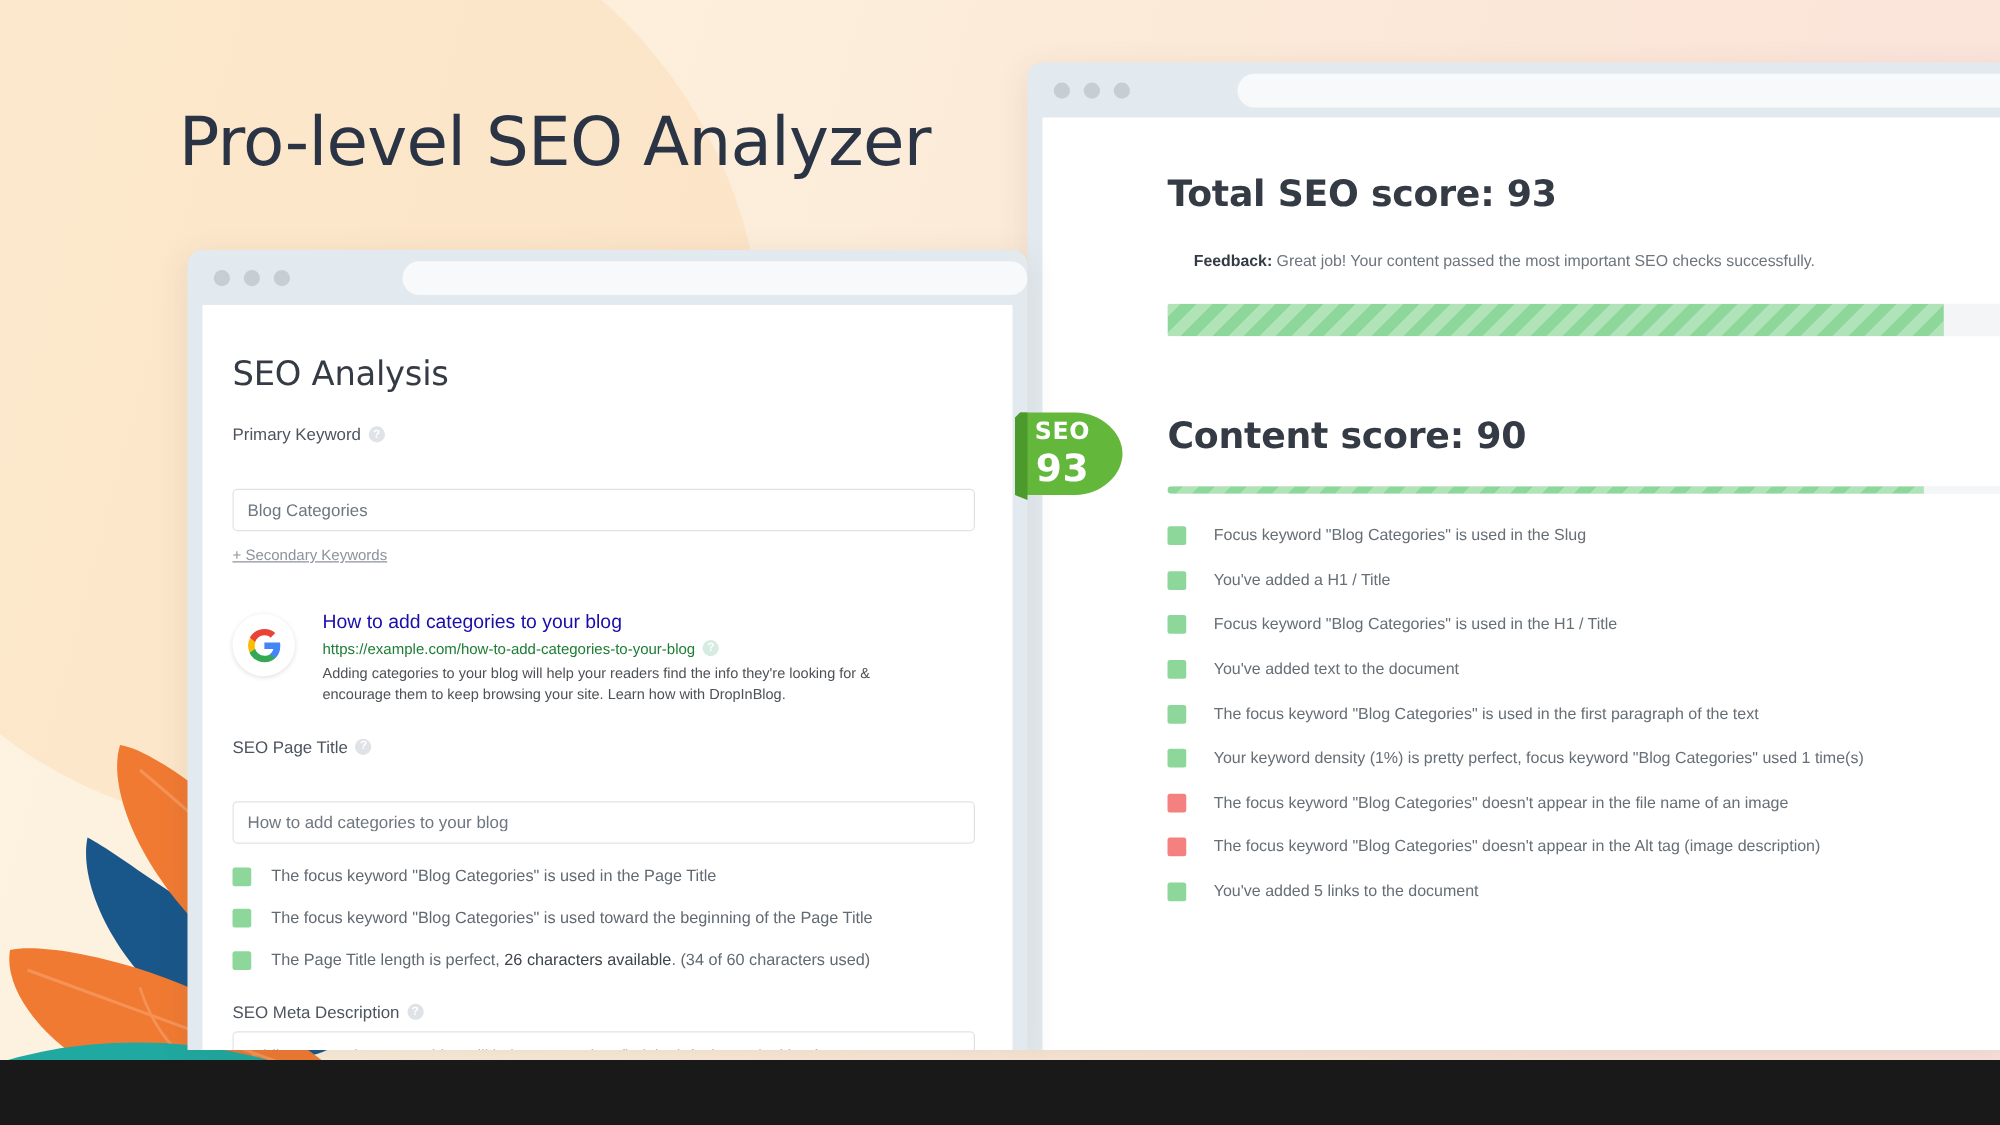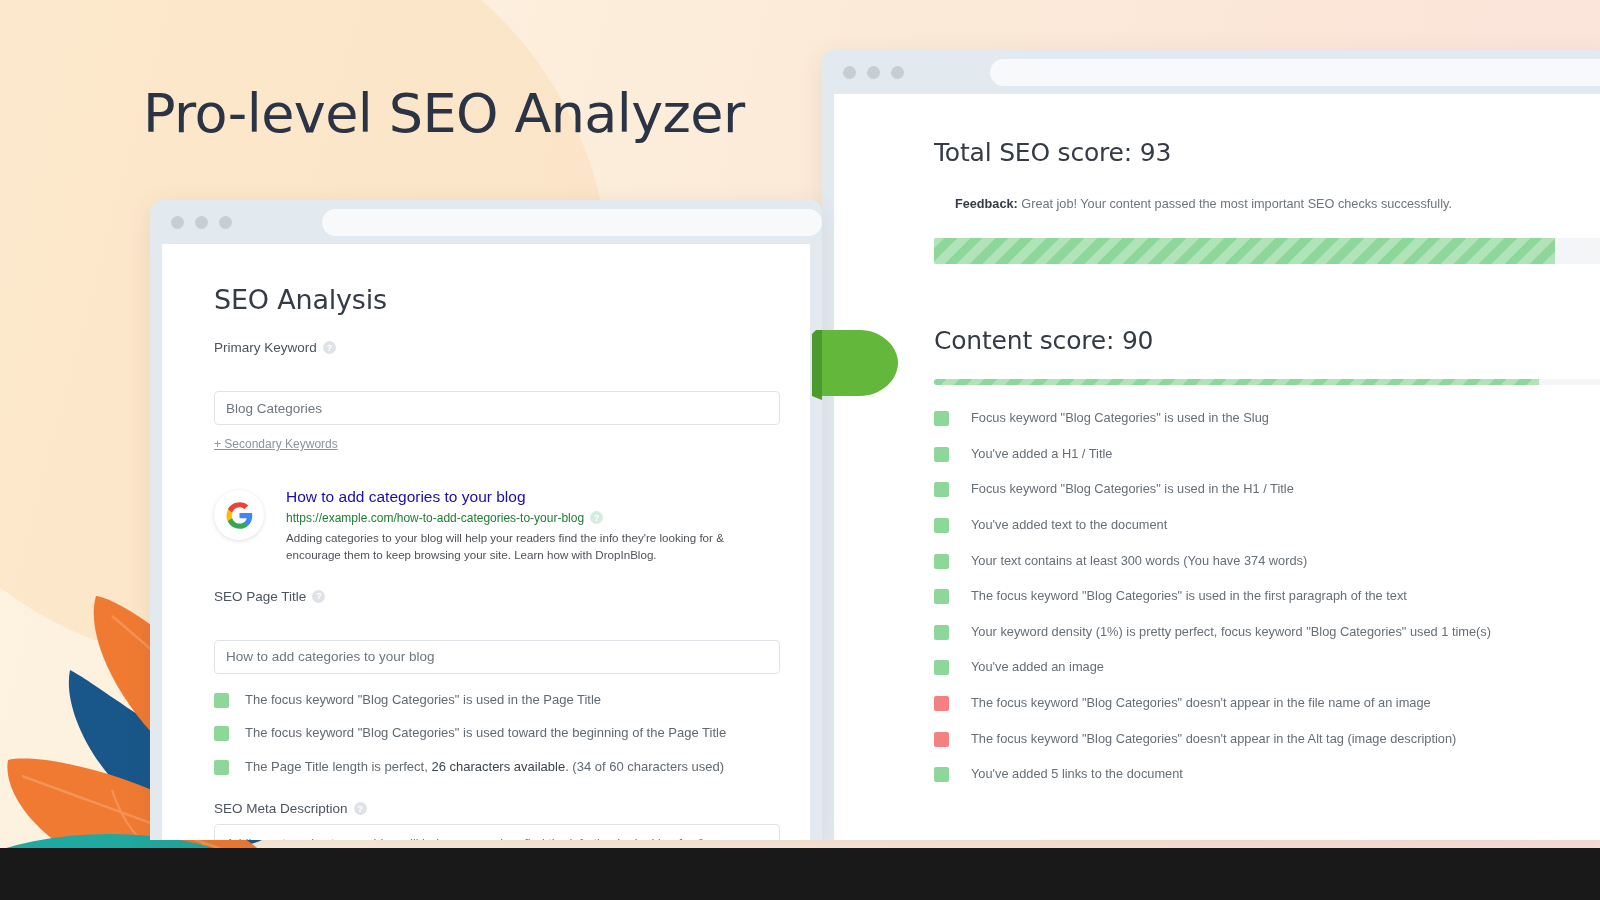--- a/index.html
+++ b/index.html
@@ -95,21 +95,21 @@
 
   
   #browser-left  { left: 150px; top: 200px; width: 672px; height: 640px; }
   #browser-left .browser-body { margin: 0 12px 0 12px; }
 
   
   #browser-right { left: 822px; top: 50px; width: 790px; height: 790px; }
   #browser-right .url-pill { left: 168px; right: -10px; }
 
   
-  .lp { padding: 40px 30px 0 52px; }
+  .lp { padding: 40px 30px 0 24px; }
 
   .section-title {
     font-size: 27px;
     color: #343b45;
     font-weight: 400;
     font-family: "DejaVu Sans", sans-serif;
     letter-spacing: -0.2px;
   }
 
   .field-label {
@@ -234,23 +234,23 @@
     resize: none;
     font-family: "Liberation Sans", sans-serif;
     outline: none;
     overflow: hidden;
   }
 
   
   .rp { padding: 44px 0 0 100px; }
 
   .score-title {
-    font-size: 25px;
+    font-size: 29px;
     color: #343b45;
-    font-weight: 400;
+    font-weight: 700;
     font-family: "DejaVu Sans", sans-serif;
     letter-spacing: -0.2px;
   }
 
   .feedback {
     margin-top: 30px;
     font-size: 12.7px;
     color: #6d757d;
     padding-left: 21px;
   }
@@ -375,33 +375,25 @@
             <div class="check-row">
               <span class="chip pass"></span>
               <span class="check-text">Focus keyword "Blog Categories" is used in the H1 / Title</span>
             </div>
             <div class="check-row">
               <span class="chip pass"></span>
               <span class="check-text">You've added text to the document</span>
             </div>
             <div class="check-row">
               <span class="chip pass"></span>
-              <span class="check-text">Your text contains at least 300 words (You have 374 words)</span>
-            </div>
-            <div class="check-row">
-              <span class="chip pass"></span>
               <span class="check-text">The focus keyword "Blog Categories" is used in the first paragraph of the text</span>
             </div>
             <div class="check-row">
               <span class="chip pass"></span>
               <span class="check-text">Your keyword density (1%) is pretty perfect, focus keyword "Blog Categories" used 1 time(s)</span>
-            </div>
-            <div class="check-row">
-              <span class="chip pass"></span>
-              <span class="check-text">You've added an image</span>
             </div>
             <div class="check-row">
               <span class="chip fail"></span>
               <span class="check-text">The focus keyword "Blog Categories" doesn't appear in the file name of an image</span>
             </div>
             <div class="check-row">
               <span class="chip fail"></span>
               <span class="check-text">The focus keyword "Blog Categories" doesn't appear in the Alt tag (image description)</span>
             </div>
             <div class="check-row">
@@ -486,17 +478,21 @@
 
       </div>
     </div>
   </div>
 
   <div id="seo-badge">
     <svg width="94" height="82" viewBox="0 0 94 82">
       <path d="M8 8 H52 C73 8 90 24 90 41 C90 58 73 74 52 74 H8 Z" fill="#63b83b"></path>
       <path d="M8 8 H14 V78 L4 74 V12 Z" fill="#4d9a2c"></path>
     </svg>
+    <div class="badge-text">
+      <span class="badge-seo">SEO</span>
+      <span class="badge-num">93</span>
+    </div>
   </div>
 
   <div id="bottom-bar"></div>
 
 </div>
 
 </body></html>

